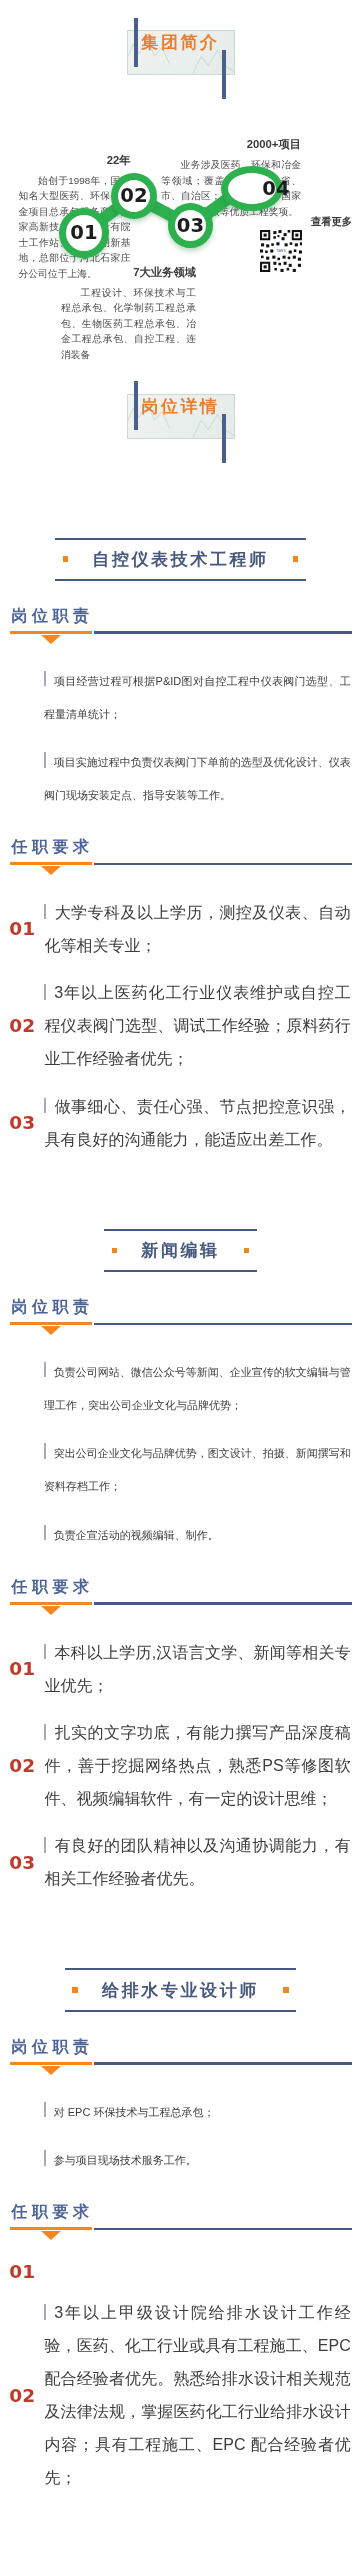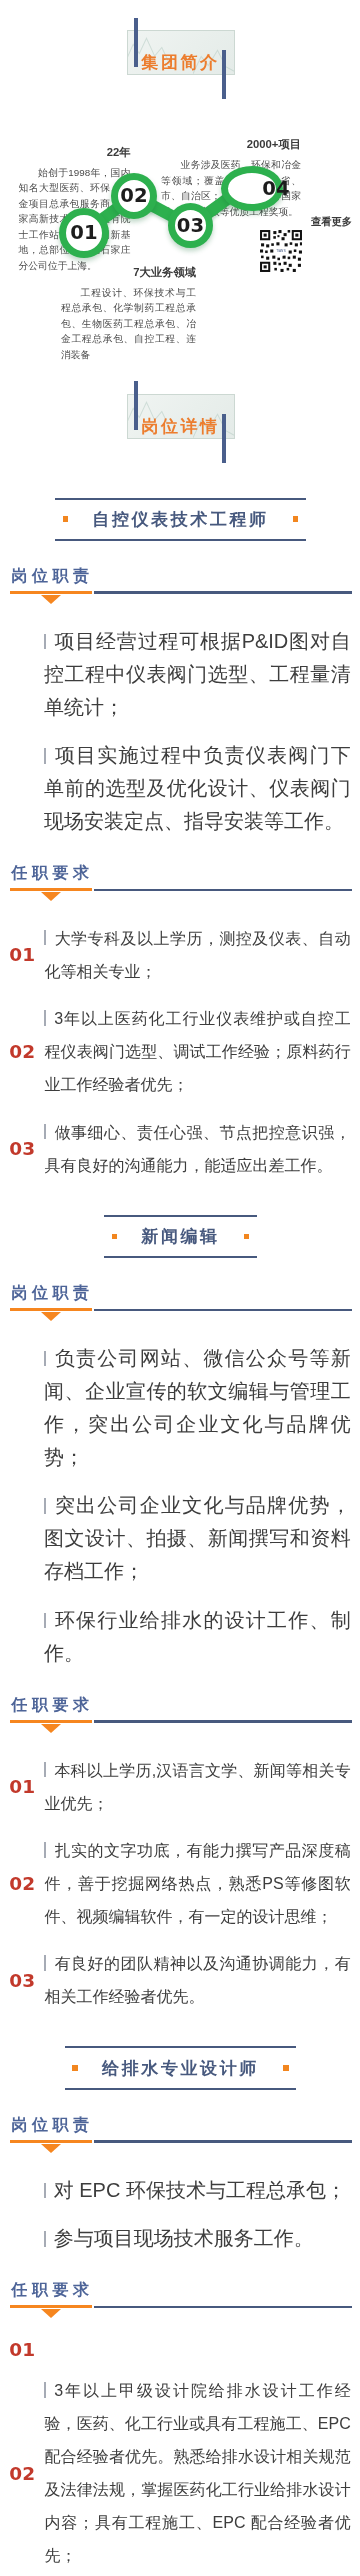--- a/index.html
+++ b/index.html
@@ -10,37 +10,37 @@
     color: #3d3d3d;
   }
   .page { width: 361px; overflow: hidden; }
 
   
   .hdr-wrap { position: relative; width: 108px; margin: 24px auto 0; height: 77px; }
   .hdr-box {
     position: absolute; left: 0; top: 6.2px; width: 108px; height: 45px;
     background: linear-gradient(135deg, #f0f4f2 0%, #e9efec 55%, #e4ebe8 100%);
     border: 0.5px solid #ccd8d2;
-    display: flex; align-items: flex-end; justify-content: center;
+    display: flex; align-items: flex-start; justify-content: center;
     overflow: hidden;
   }
   .hdr-title { font-size: 17px; font-weight: bold; color: #ec7d2e; letter-spacing: 2.6px; position: relative; z-index: 2; }
   .mtn { position: absolute; opacity: .55; z-index: 1; }
   .mtn.l { left: -3.1px; top: 2.1px; }
   .mtn.r { right: -5.2px; bottom: -3.1px; }
   .vbar { position: absolute; width: 4.1px; background: #4a5f8c; z-index: 3; }
   .vbar.l { left: 7.2px; top: -6.2px; height: 49px; }
   .vbar.r { right: 8.2px; top: 26px; height: 49px; }
 
   
   .timeline { position: relative; width: 361px; height: 238px; margin-top: 17.5px; }
   .stat { position: absolute; }
   .stat-title { font-size: 11.3px; font-weight: bold; color: #3a3a3a; text-align: right; margin-bottom: 5.2px; }
   .stat-body { font-size: 9.8px; line-height: 15.5px; color: #4a4a4a; text-align: justify; text-indent: 2em; }
-  .stat.years { left: 18.5px; top: 26px; width: 112px; }
+  .stat.years { left: 18.5px; top: 34px; width: 112px; }
   .stat.projects { left: 161px; top: 18.5px; width: 140px; }
   .stat.domains { left: 61px; top: 146px; width: 135px; }
   .ring {
     position: absolute; border-radius: 50%;
     background: #ffffff;
     display: flex; align-items: center; justify-content: center;
     box-shadow: 0 3.1px 5.2px rgba(25,110,55,.28);
     border: 7.7px solid #2db04e;
     font-family: "DejaVu Sans", sans-serif;
     font-weight: bold; color: #1d1d1d;
@@ -52,39 +52,40 @@
   }
   .qr-caption { position: absolute; left: 260px; top: 96px; width: 47px; text-align: center; font-size: 10.3px; font-weight: bold; color: #3a3a3a; margin-left: 48px; }
   .qr { position: absolute; left: 259px; top: 110px; width: 44px; height: 44px; }
 
   
   .banner { display: flex; justify-content: center; margin-top: 33px; }
   .banner-in {
     display: inline-flex; align-items: center; gap: 24px;
     border-top: 2.1px solid #47597e; border-bottom: 2.1px solid #47597e;
     padding: 8.2px 7.2px;
+    margin-top: 40px;
   }
   .banner-title { font-size: 17px; font-weight: bold; color: #47597e; letter-spacing: 2.6px; white-space: nowrap; }
   .sq { width: 5.7px; height: 5.7px; background: #f2861f; flex-shrink: 0; }
 
   
   .sec-h { margin: 25px 0 20.6px; }
   .sec-lbl { font-size: 16px; font-weight: bold; color: #4d6498; letter-spacing: 4.6px; padding-left: 11.3px; margin-bottom: 4.1px; }
   .rule { display: flex; align-items: center; padding-right: 8.8px; }
   .rule-orange { width: 82px; height: 3.1px; background: #f6861f; margin-left: 10.3px; }
   .rule-blue { flex: 1; height: 2.1px; background: #47597e; margin-left: 2.1px; }
   .tri {
     width: 0; height: 0; margin-left: 41px; margin-top: 1px;
     border-left: 10.3px solid transparent; border-right: 10.3px solid transparent;
     border-top: 9.8px solid #f6861f;
   }
 
   
   .items { padding: 0 10.3px 0 44px; }
-  .item { font-size: 20px; line-height: 33px; color: #3d3d3d; text-align: justify; margin-bottom: 15.5px; }
+  .item { font-size: 11px; line-height: 33px; color: #3d3d3d; text-align: justify; margin-bottom: 15.5px; }
   .tick { display: inline-block; width: 1.5px; height: 15.5px; background: #a6abb5; margin-right: 8.2px; vertical-align: -1.5px; }
   .reqs { padding: 0 10.3px 0 9.3px; }
   .req { display: flex; align-items: center; margin-bottom: 14.4px; }
   .req-no { width: 30px; flex-shrink: 0; font-family: "DejaVu Sans", sans-serif; font-size: 18.5px; font-weight: bold; color: #c2392b; }
   .req-text { flex: 1; font-size: 16px; line-height: 33px; color: #3d3d3d; text-align: justify; margin-left: 5.2px; }
 </style>
 </head>
 <body>
 
 <div class="page">
@@ -266,21 +267,21 @@
       <div class="sec-lbl">岗位职责</div>
       <div class="rule">
           <span class="rule-orange"></span>
           <span class="rule-blue"></span>
         </div>
       <div class="tri"></div>
     </div>
     <div class="items">
       <p class="item"><span class="tick"></span><span>负责公司网站、微信公众号等新闻、企业宣传的软文编辑与管理工作，突出公司企业文化与品牌优势；</span></p>
       <p class="item"><span class="tick"></span><span>突出公司企业文化与品牌优势，图文设计、拍摄、新闻撰写和资料存档工作；</span></p>
-      <p class="item"><span class="tick"></span><span>环保行业给排水的设计工作、制作。</span></p>
+      <p class="item"><span class="tick"></span><span>负责企宣活动的视频编辑、制作。</span></p>
     </div>
     <div class="sec-h">
       <div class="sec-lbl">任职要求</div>
       <div class="rule">
           <span class="rule-orange"></span>
           <span class="rule-blue"></span>
         </div>
       <div class="tri"></div>
     </div>
     <div class="reqs">

